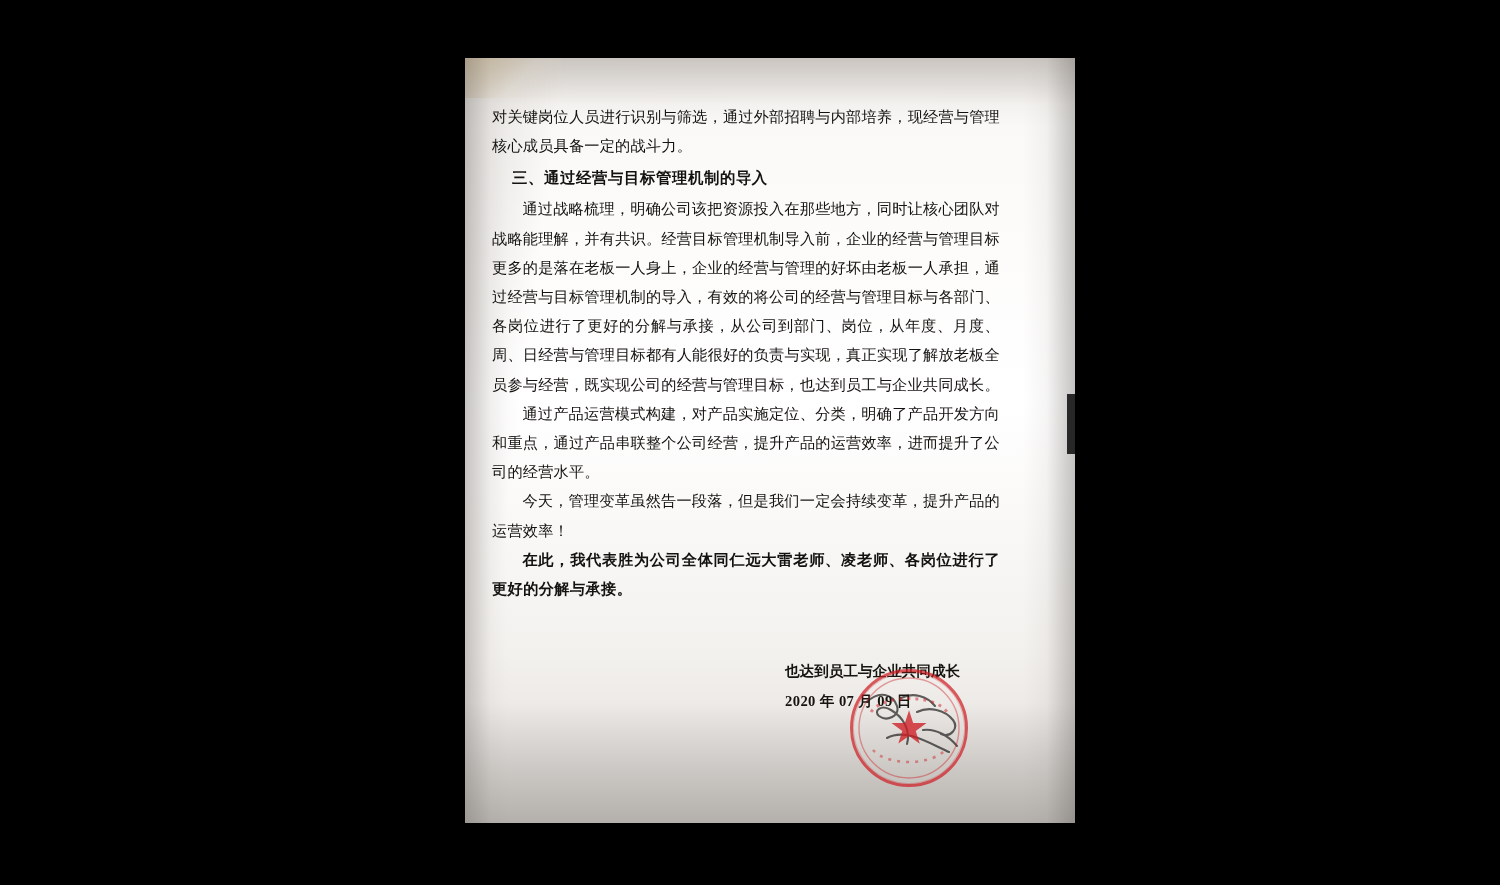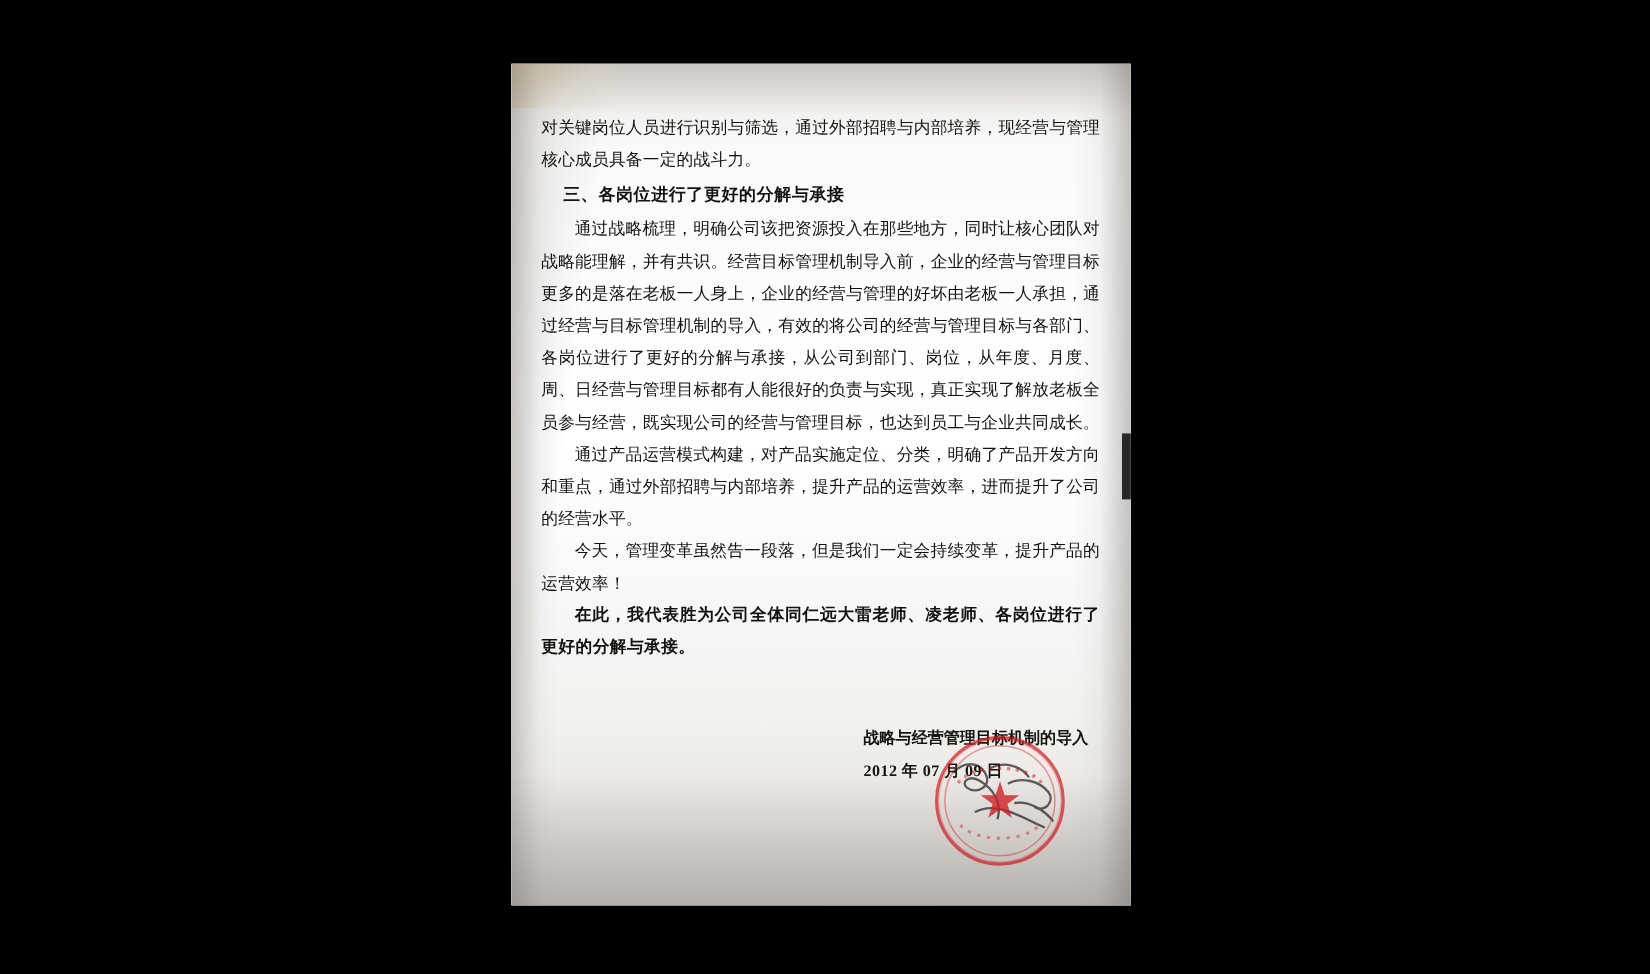--- a/index.html
+++ b/index.html
@@ -18,21 +18,21 @@
     width: 1500px;
     height: 885px;
     background: #000000;
   }
 
   
   #paper {
     position: absolute;
     left: 465px;
     top: 58px;
-    width: 563px;
+    width: 610px;
     height: 765px;
     background: #f2f0ee;
     background-image:
       linear-gradient(97deg, rgba(205,200,196,0.55) 0%, rgba(255,255,255,0.0) 14%),
       linear-gradient(180deg, rgba(228,224,220,0.9) 0%, rgba(250,249,247,1) 9%, rgba(255,255,255,1) 45%, rgba(243,241,238,1) 78%, rgba(222,218,214,1) 100%),
       radial-gradient(120% 90% at 60% 35%, rgba(255,255,255,1) 0%, rgba(239,236,232,1) 70%, rgba(214,210,206,1) 100%);
     box-shadow: 0 0 22px rgba(0,0,0,0.55);
     overflow: hidden;
     font-family: Liberation Serif, serif;
   }
@@ -166,36 +166,36 @@
     <div class="shade corner-tan"></div>
     <div class="shade left-dark"></div>
     <div class="shade right-dark"></div>
     <div class="shade bottom-dark"></div>
     <div class="shade right-edge-chip"></div>
 
     <div id="doc-body">
 
       <p class="para">对关键岗位人员进行识别与筛选，通过外部招聘与内部培养，现经营与管理核心成员具备一定的战斗力。</p>
 
-      <h2 class="heading">三、各岗位进行了更好的分解与承接</h2>
+      <h2 class="heading">三、通过经营与目标管理机制的导入</h2>
 
       <p class="para indent">通过战略梳理，明确公司该把资源投入在那些地方，同时让核心团队对战略能理解，并有共识。经营目标管理机制导入前，企业的经营与管理目标更多的是落在老板一人身上，企业的经营与管理的好坏由老板一人承担，通过经营与目标管理机制的导入，有效的将公司的经营与管理目标与各部门、各岗位进行了更好的分解与承接，从公司到部门、岗位，从年度、月度、周、日经营与管理目标都有人能很好的负责与实现，真正实现了解放老板全员参与经营，既实现公司的经营与管理目标，也达到员工与企业共同成长。</p>
 
 
-      <p class="para indent">通过产品运营模式构建，对产品实施定位、分类，明确了产品开发方向和重点，通过外部招聘与内部培养，提升产品的运营效率，进而提升了公司的经营水平。</p>
+      <p class="para indent">通过产品运营模式构建，对产品实施定位、分类，明确了产品开发方向和重点，通过产品串联整个公司经营，提升产品的运营效率，进而提升了公司的经营水平。</p>
 
       <p class="para indent">今天，管理变革虽然告一段落，但是我们一定会持续变革，提升产品的运营效率！</p>
 
       <p class="para indent bold-para">在此，我代表胜为公司全体同仁远大雷老师、凌老师、各岗位进行了更好的分解与承接。</p>
 
     </div>
 
     <div id="signature-block">
-      <div class="line">战略与经营管理目标机制的导入</div>
-      <div class="line sig-date">2012 年 07 月 09 日</div>
+      <div class="line">也达到员工与企业共同成长</div>
+      <div class="line sig-date">2020 年 07 月 09 日</div>
     </div>
 
     <svg id="handwriting" viewBox="0 0 120 78" xmlns="http://www.w3.org/2000/svg">
       <g fill="none" stroke="#1a1a1a" stroke-width="2.1" stroke-linecap="round" stroke-linejoin="round" opacity="0.8">
         <path d="M10,18 C22,6 36,10 40,22 C43,32 30,38 22,32 C16,27 24,20 34,26 C46,33 54,46 50,60"></path>
         <path d="M44,14 C56,8 70,12 78,22"></path>
         <path d="M60,28 C72,22 88,26 96,36 C102,44 94,54 84,50"></path>
         <path d="M66,46 C78,44 92,52 100,62"></path>
         <path d="M30,54 C48,44 70,58 92,68"></path>
       </g>

